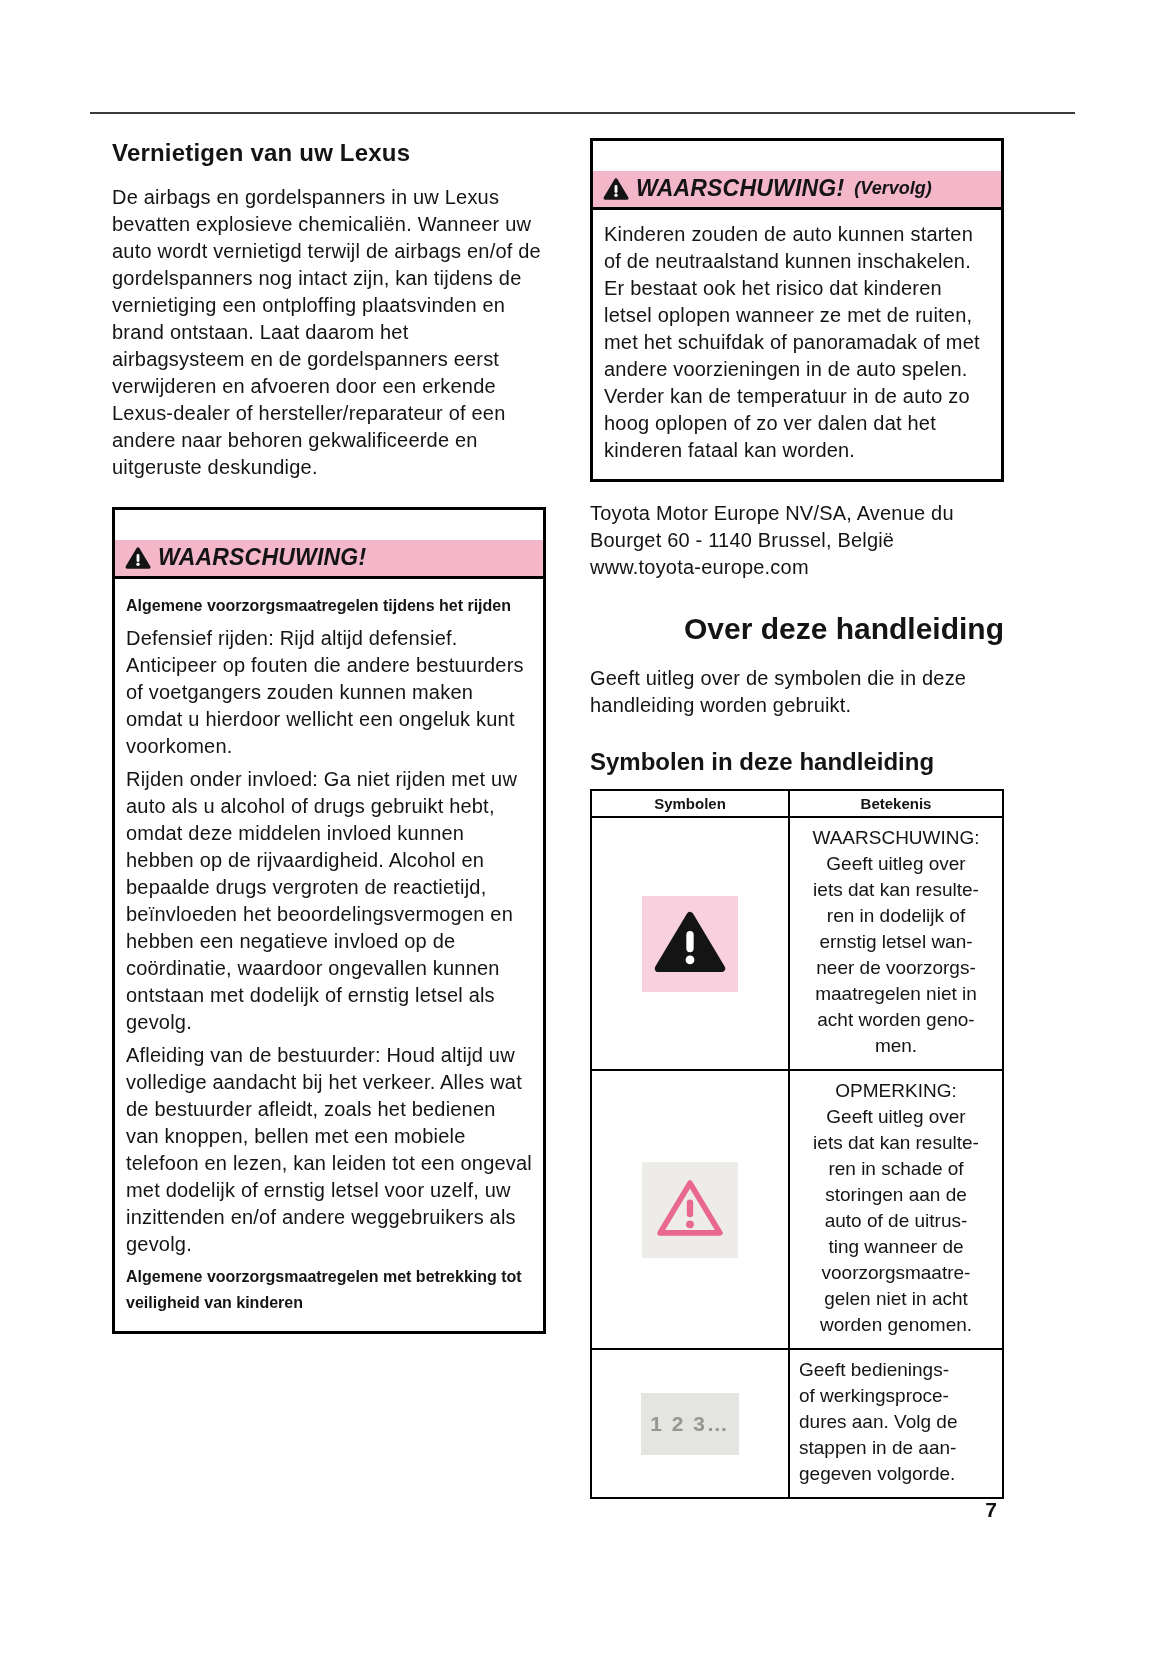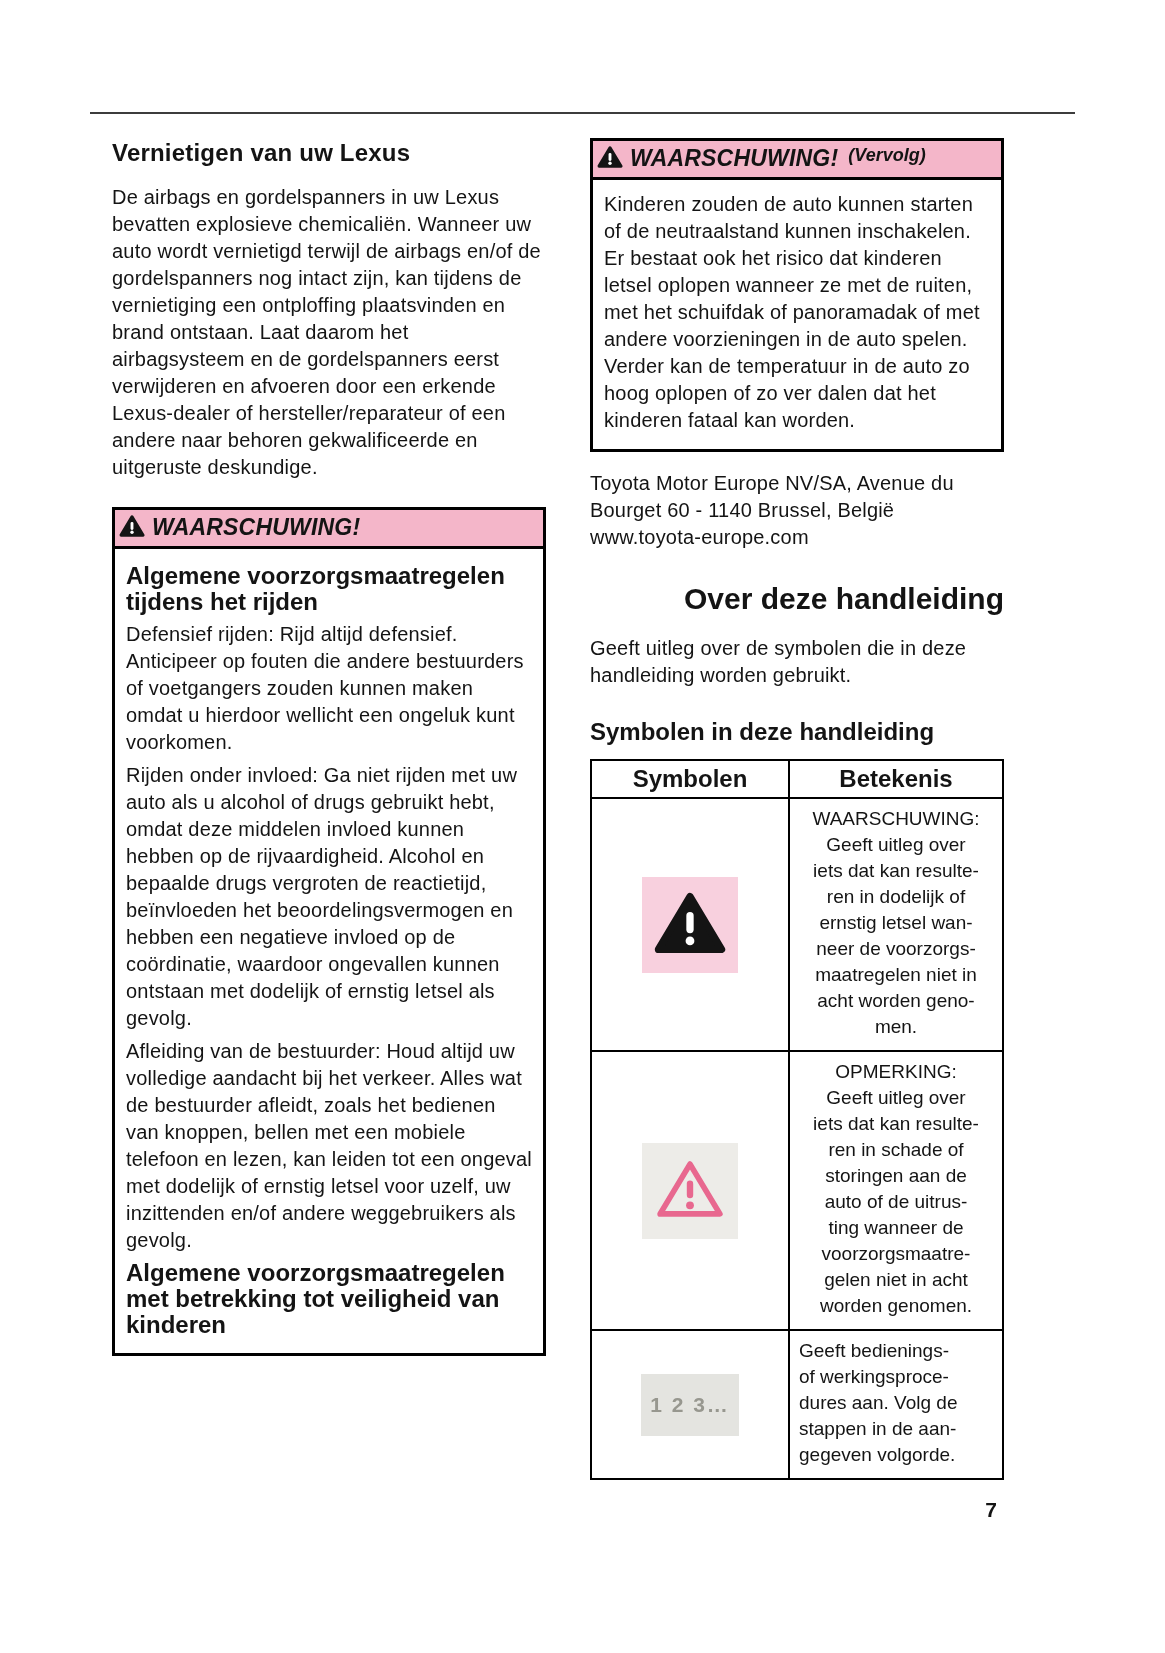--- a/index.html
+++ b/index.html
@@ -17,39 +17,40 @@
 
   .h-section { font-size:24px; line-height:30px; font-weight:bold; letter-spacing:0.2px; margin-bottom:16px; }
   .body { font-size:20px; line-height:27px; letter-spacing:0.2px; }
   .prewrap { white-space:pre-line; }
 
   .warnbox { border:3px solid #000; }
   .warnbox.mt { margin-top:26px; }
   .warnbox-header {
     background:var(--warning-header-bg,#f4b6c9);
     border-bottom:3px solid #000;
-    display:flex; align-items:flex-start;
-    padding:4px 4px 5px;
+    display:flex; align-items:center;
+    padding:4px 10px 5px;
+    margin-top:30px;
   }
   .warn-icon { display:inline-flex; margin-right:7px; }
   .warn-title { font-size:23px; font-weight:bold; font-style:italic; letter-spacing:0.2px; }
   .warn-suffix { font-size:18px; font-weight:bold; font-style:italic; margin-left:10px; }
   .warnbox-body { padding:11px 11px 15px; }
   .warnbox-body p { margin-bottom:6px; }
   .warnbox-body p:last-child { margin-bottom:0; }
-  .wb-heading { font-size:24px; line-height:26px; font-weight:bold; margin:3px 0 4px; }
+  .wb-heading { font-size:16px; line-height:26px; font-weight:bold; margin:3px 0 4px; }
 
   .addr { margin-top:18px; }
 
   .h-chapter { font-size:30px; line-height:36px; font-weight:bold; margin:30px 0 18px;text-align:right; }
   .h-sub { font-size:24px; line-height:30px; font-weight:bold; margin:28px 0 12px; }
 
   table.symbols { border-collapse:collapse; width:100%; table-layout:fixed; }
   table.symbols th, table.symbols td { border:2px solid #000; }
-  table.symbols th { font-size:24px; font-weight:bold; text-align:center; padding:4px 2px; }
+  table.symbols th { font-size:15px; font-weight:bold; text-align:center; padding:4px 2px; }
   .symbol-col { width:198px; }
   .symbol-cell { text-align:center; vertical-align:middle; padding:12px 0;margin-left:35px; }
   .meaning-cell { font-size:19px; line-height:26px; padding:7px 4px 10px; vertical-align:top; white-space:pre-line; }
   .meaning-center { text-align:center; }
   .meaning-left { text-align:left; padding-left:9px; }
 
   .sym { margin:0 auto; display:flex; align-items:center; justify-content:center; }
   .sym-pink { width:96px; height:96px; background:var(--symbol-bg-pink,#f8d0de); }
   .sym-light { width:96px; height:96px; background:var(--symbol-bg-gray,#edece8); }
   .sym-steps {

